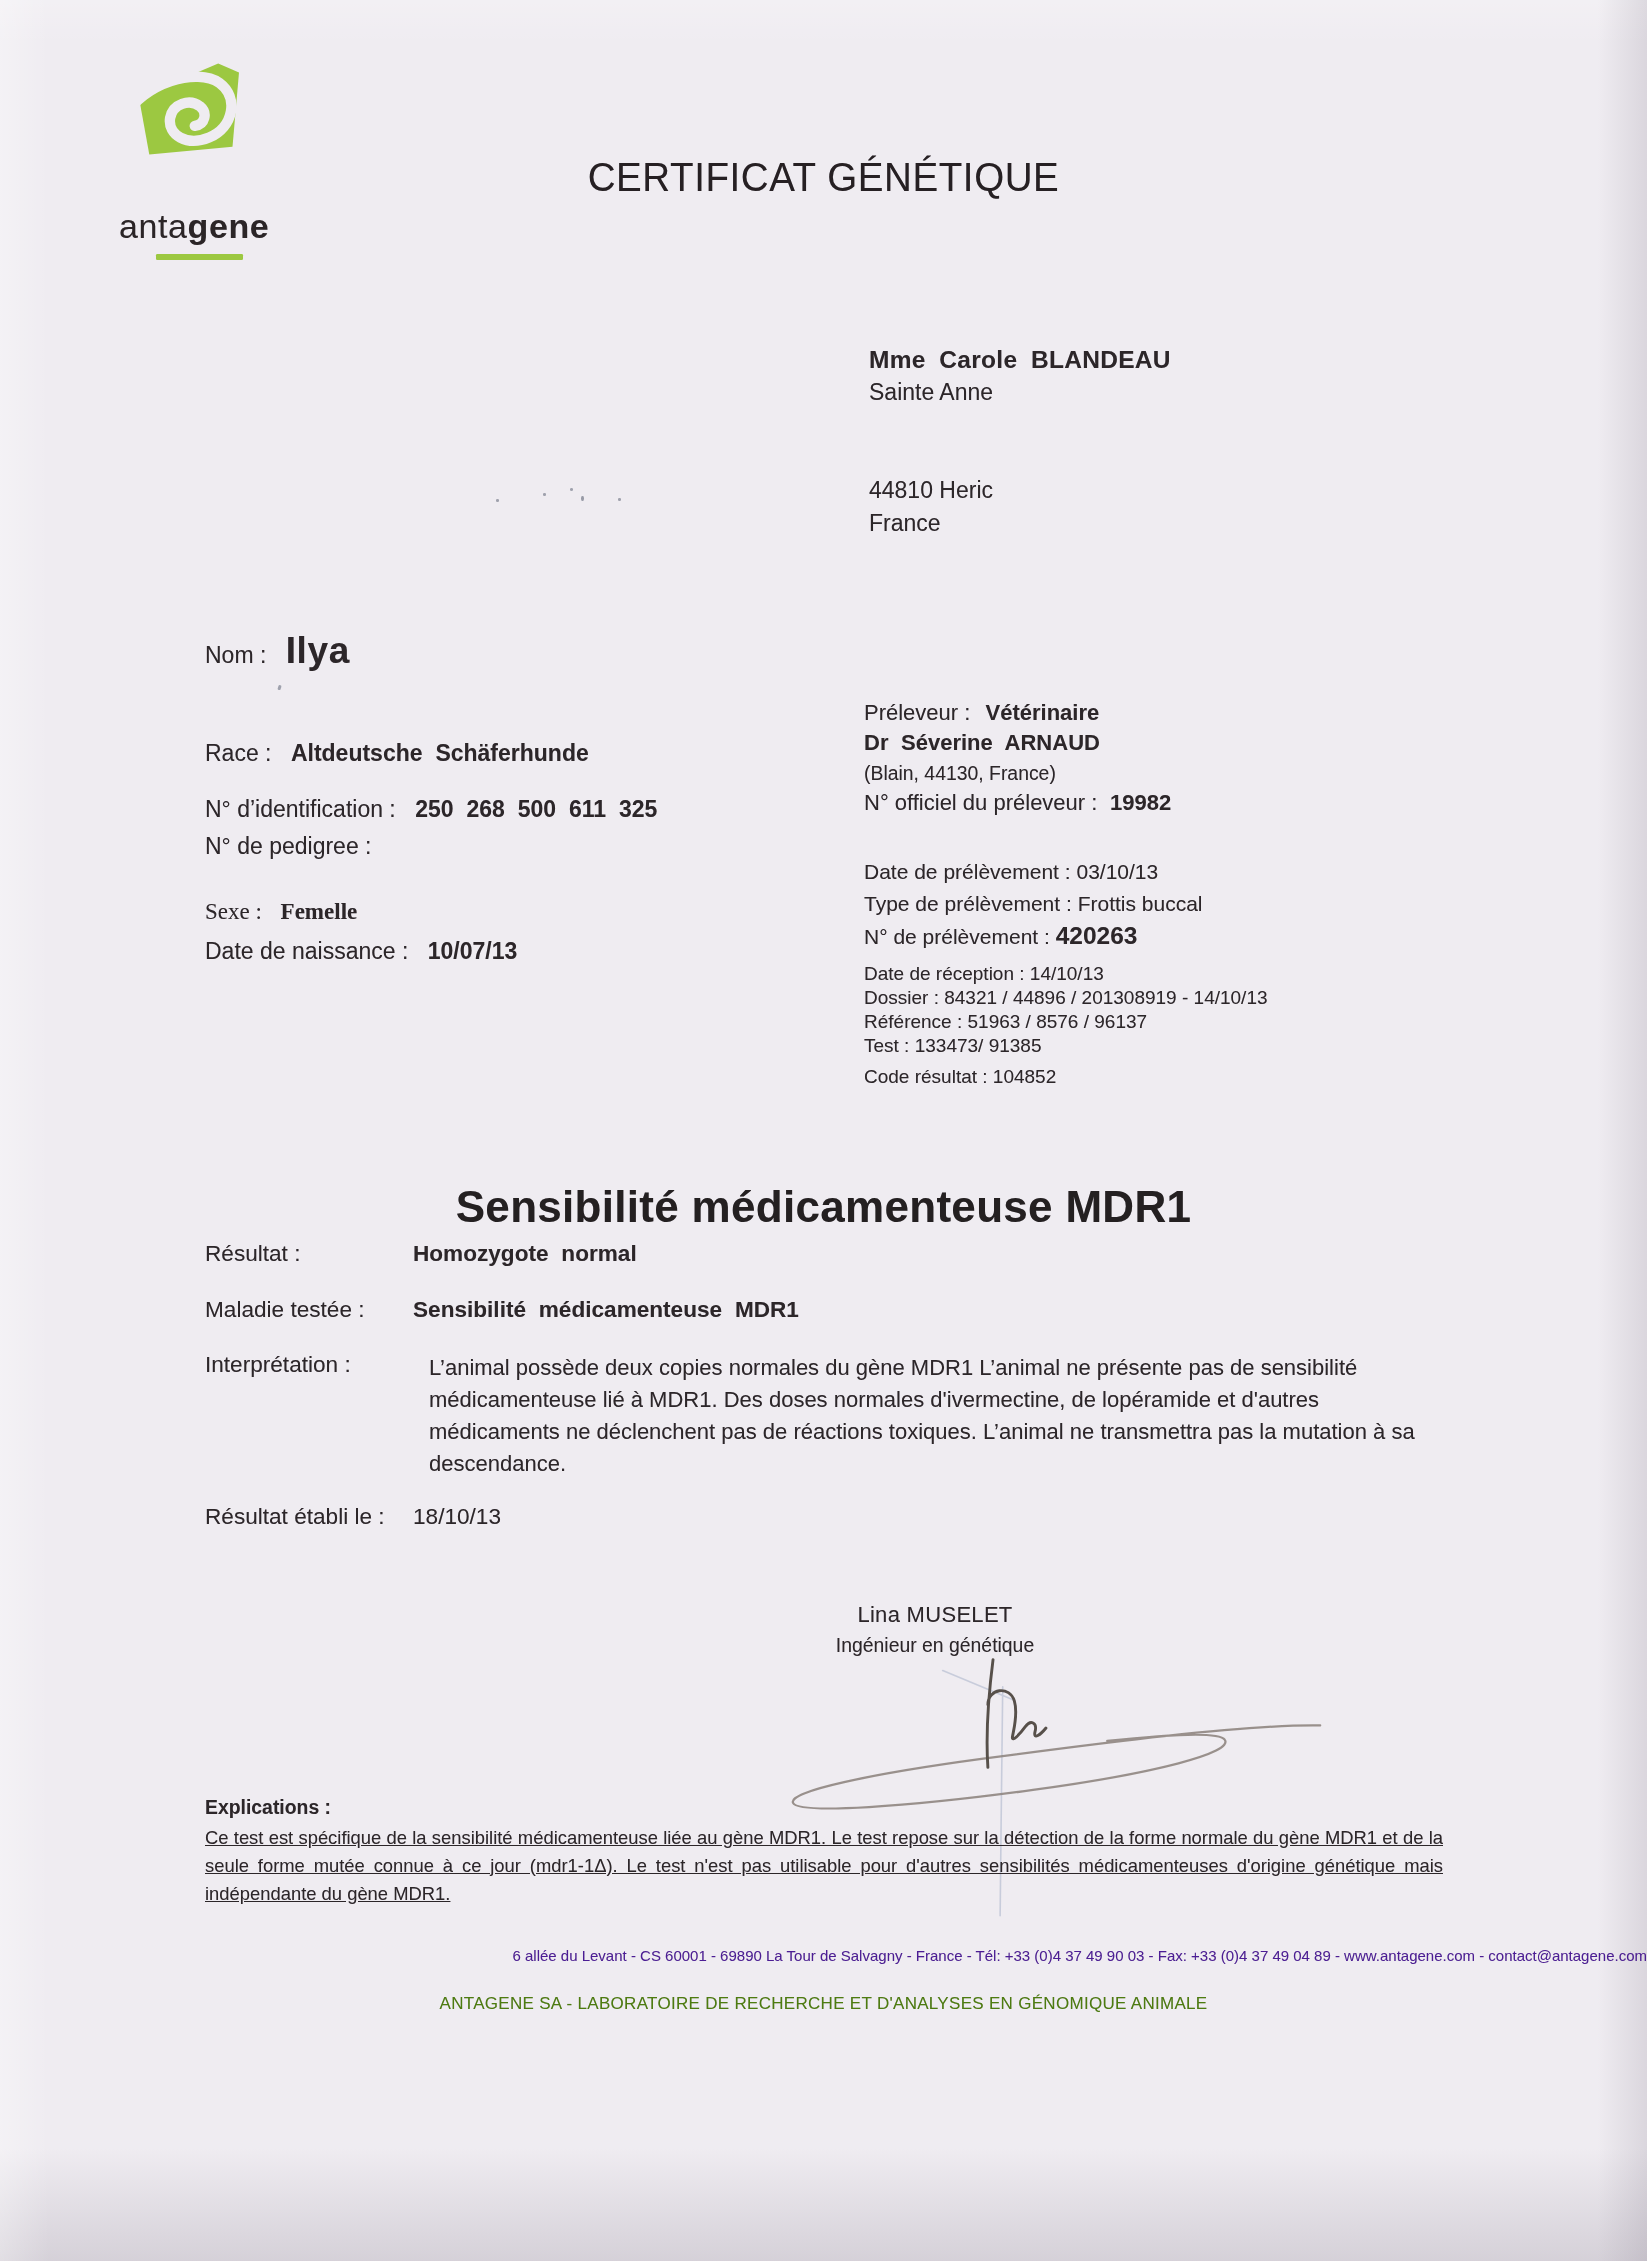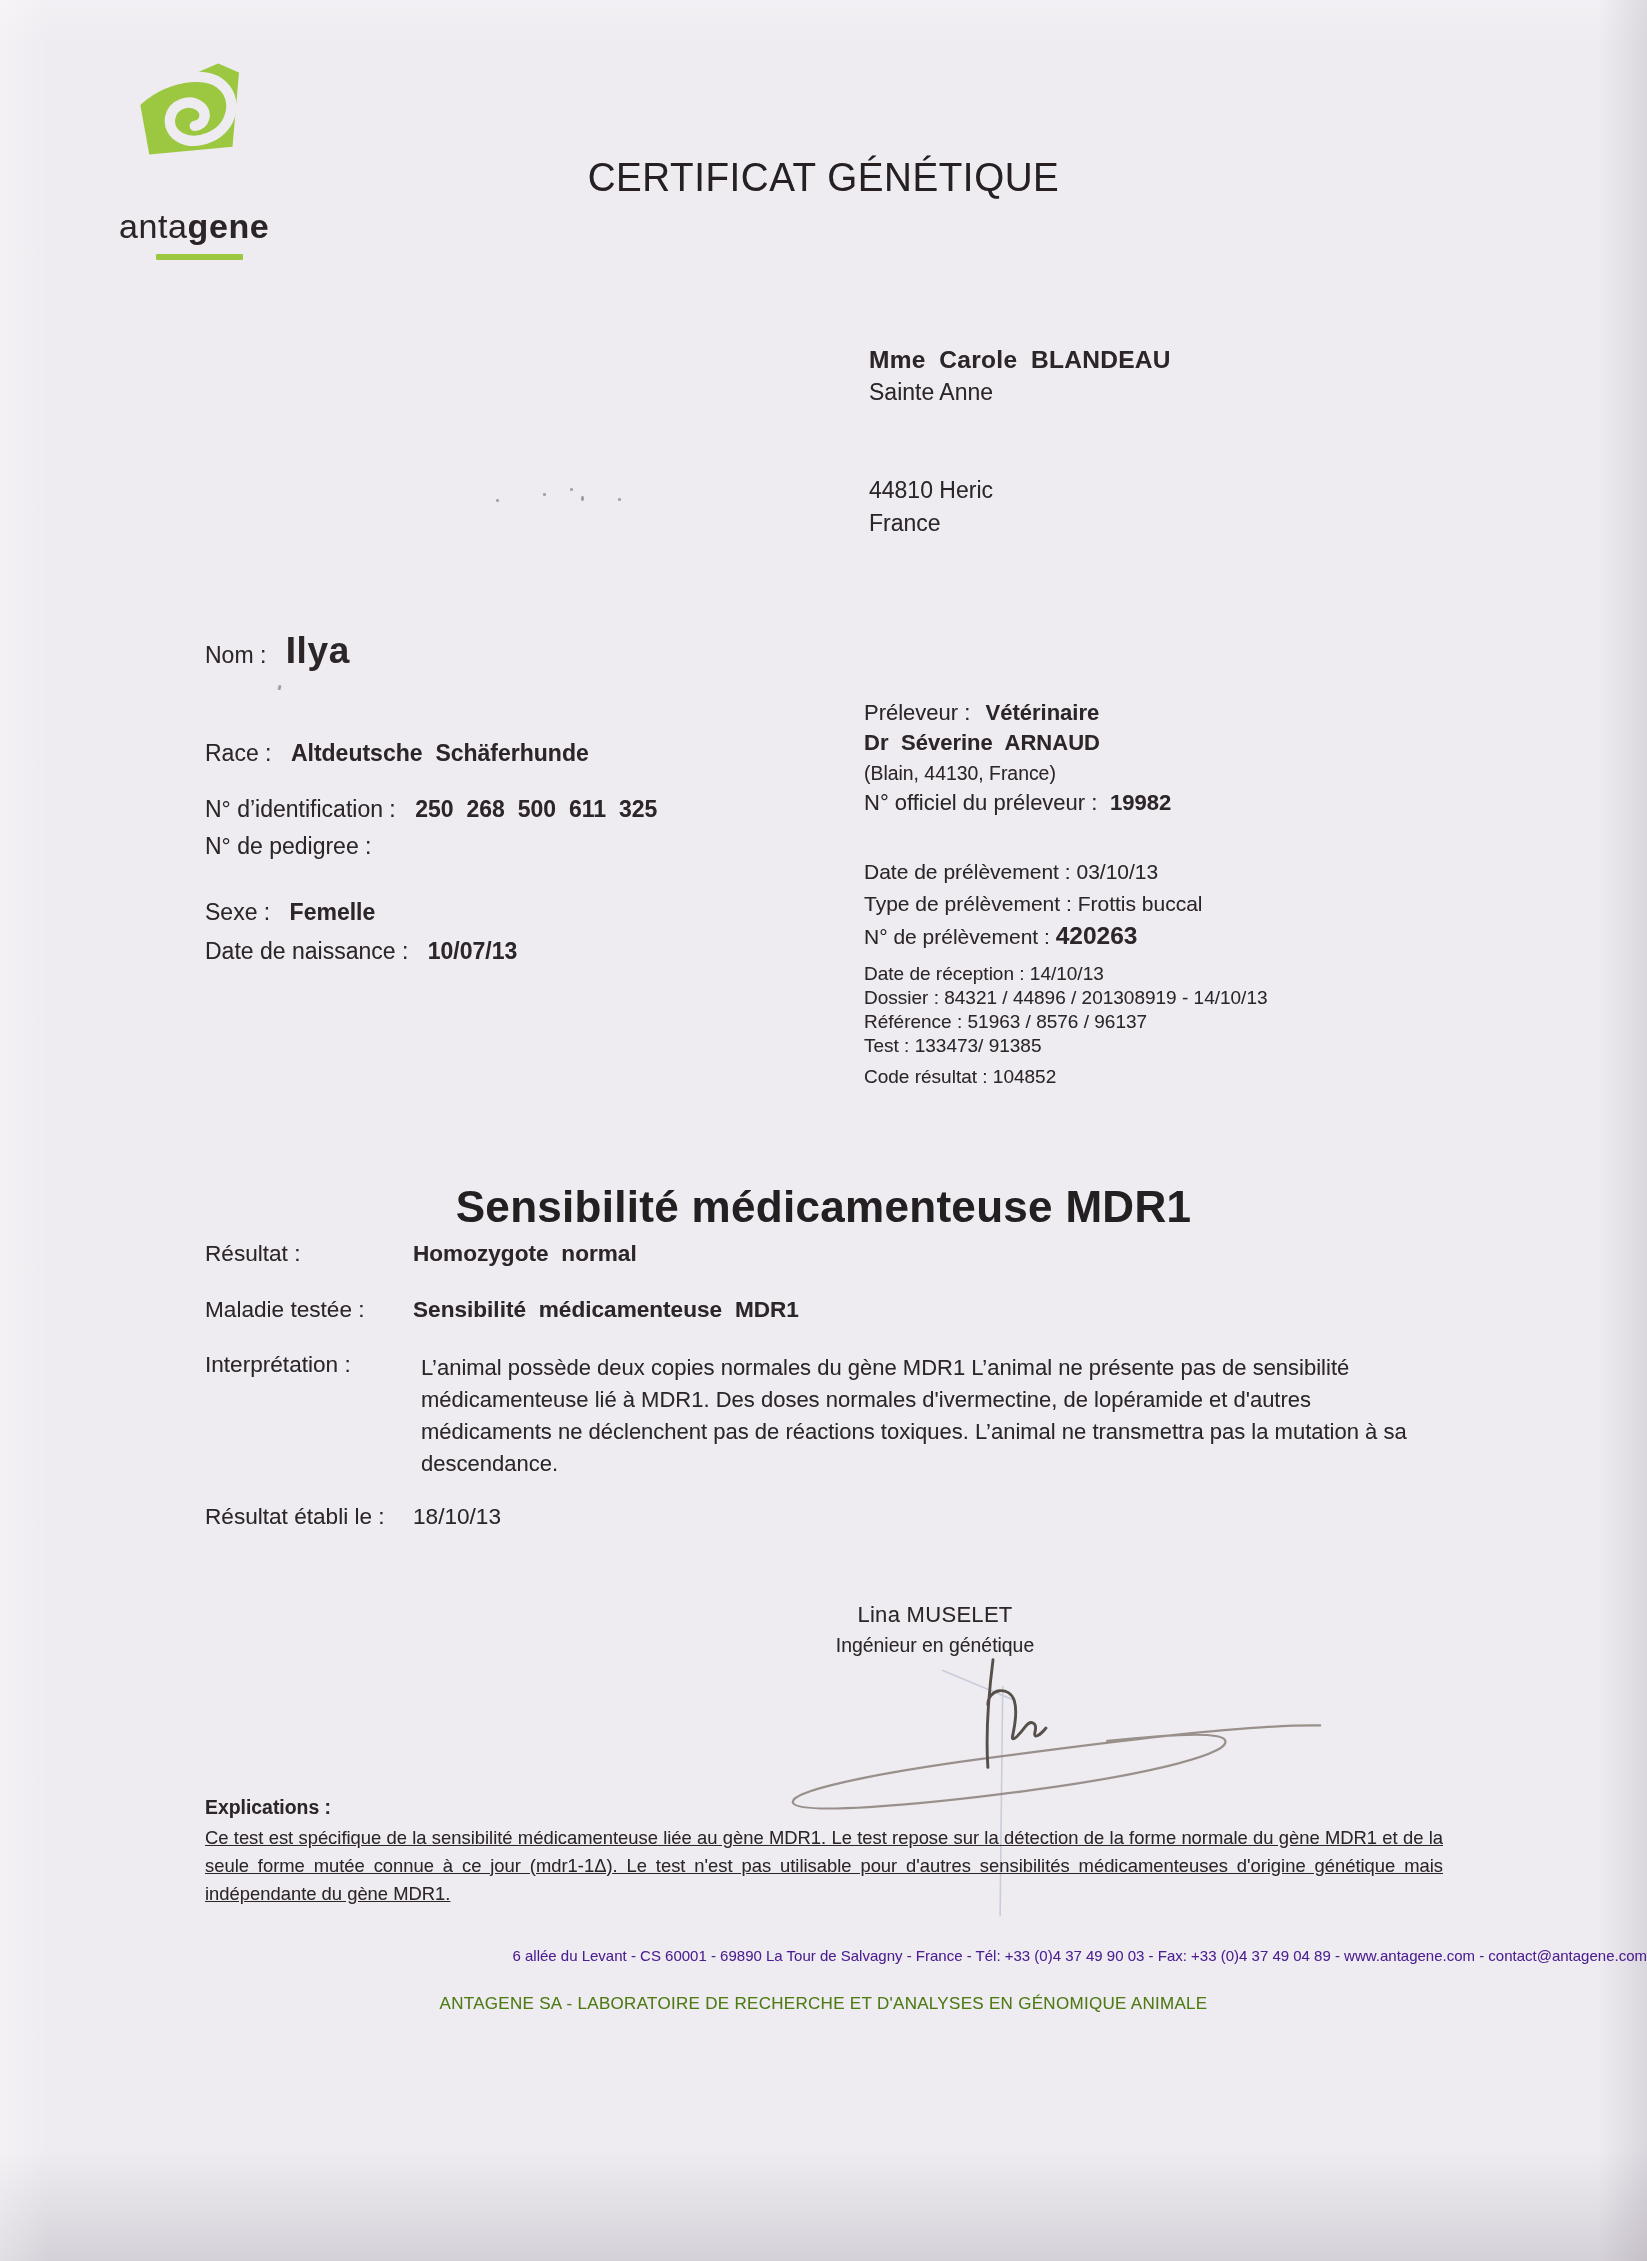--- a/index.html
+++ b/index.html
@@ -43,21 +43,21 @@
   .samp-block{left:864px;top:856px;font-size:21px;line-height:32px;white-space:nowrap;}
   .samp-num{font-size:24.5px;font-weight:700;}
   .dossier-block{left:864px;top:962px;font-size:19px;line-height:24px;white-space:nowrap;}
   .dossier-block .line-last{margin-top:7px;}
 
   
   .heading2{left:0;width:100%;top:1145px;text-align:center;font-size:44px;font-weight:700;letter-spacing:0.3px;color:#242021;}
   .res-row{position:absolute;left:205px;width:1240px;font-size:22.6px;}
   .res-row .res-val{position:absolute;left:208px;top:0;}
   .ws{word-spacing:6.5px;}
-  .interp-val{position:absolute;left:216px;top:0;width:988px;font-size:22px;line-height:32px;white-space:normal;}
+  .interp-val{position:absolute;left:224px;top:0;width:988px;font-size:22px;line-height:32px;white-space:normal;}
 
   
   .sig-block{left:780px;top:1602px;width:310px;text-align:center;}
   .sig-name{font-size:22px;letter-spacing:0.3px;}
   .sig-title{font-size:19.4px;margin-top:5.8px;}
   .sig-svg{left:736px;top:1648px;}
 
   
   .expl{left:205px;top:1796px;width:1238px;}
   .expl-h{font-size:19.4px;font-weight:700;}
@@ -102,21 +102,21 @@
   <span class="val b ws">Altdeutsche Schäferhunde</span>
 </div>
 <div class="row" style="left:205px;top:796px;">
   <span>N° d’identification :</span>
   <span class="val b ws">250 268 500 611 325</span>
 </div>
 <div class="row" style="left:205px;top:833px;">
   <span>N° de pedigree :</span>
   <span class="val b"></span>
 </div>
-<div class="row" style="left:205px;top:899px;">
+<div class="row" style="left:205px;top:899px;font-family:Liberation Serif, serif;">
   <span>Sexe :</span>
   <span class="val b">Femelle</span>
 </div>
 <div class="row" style="left:205px;top:938px;">
   <span>Date de naissance :</span>
   <span class="val b">10/07/13</span>
 </div>
 
 <div class="abs prel-block">
   <div>

